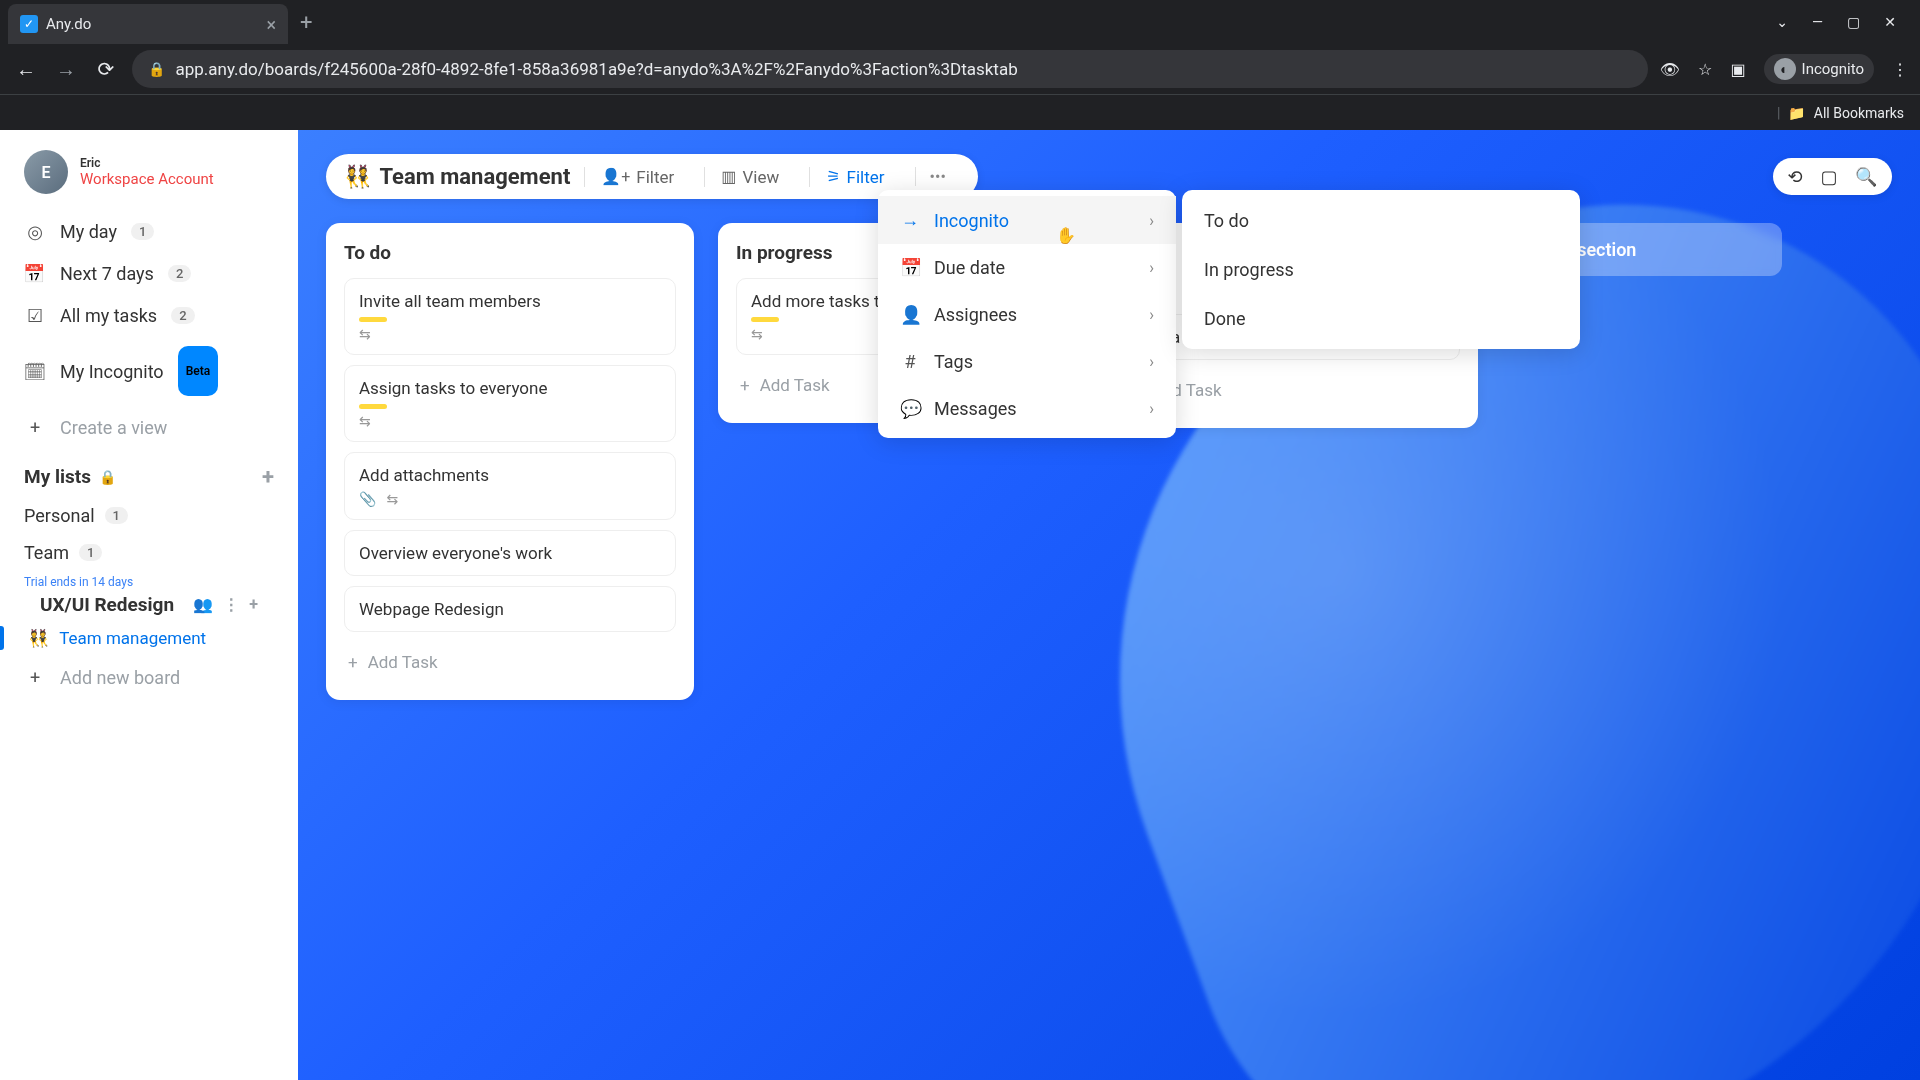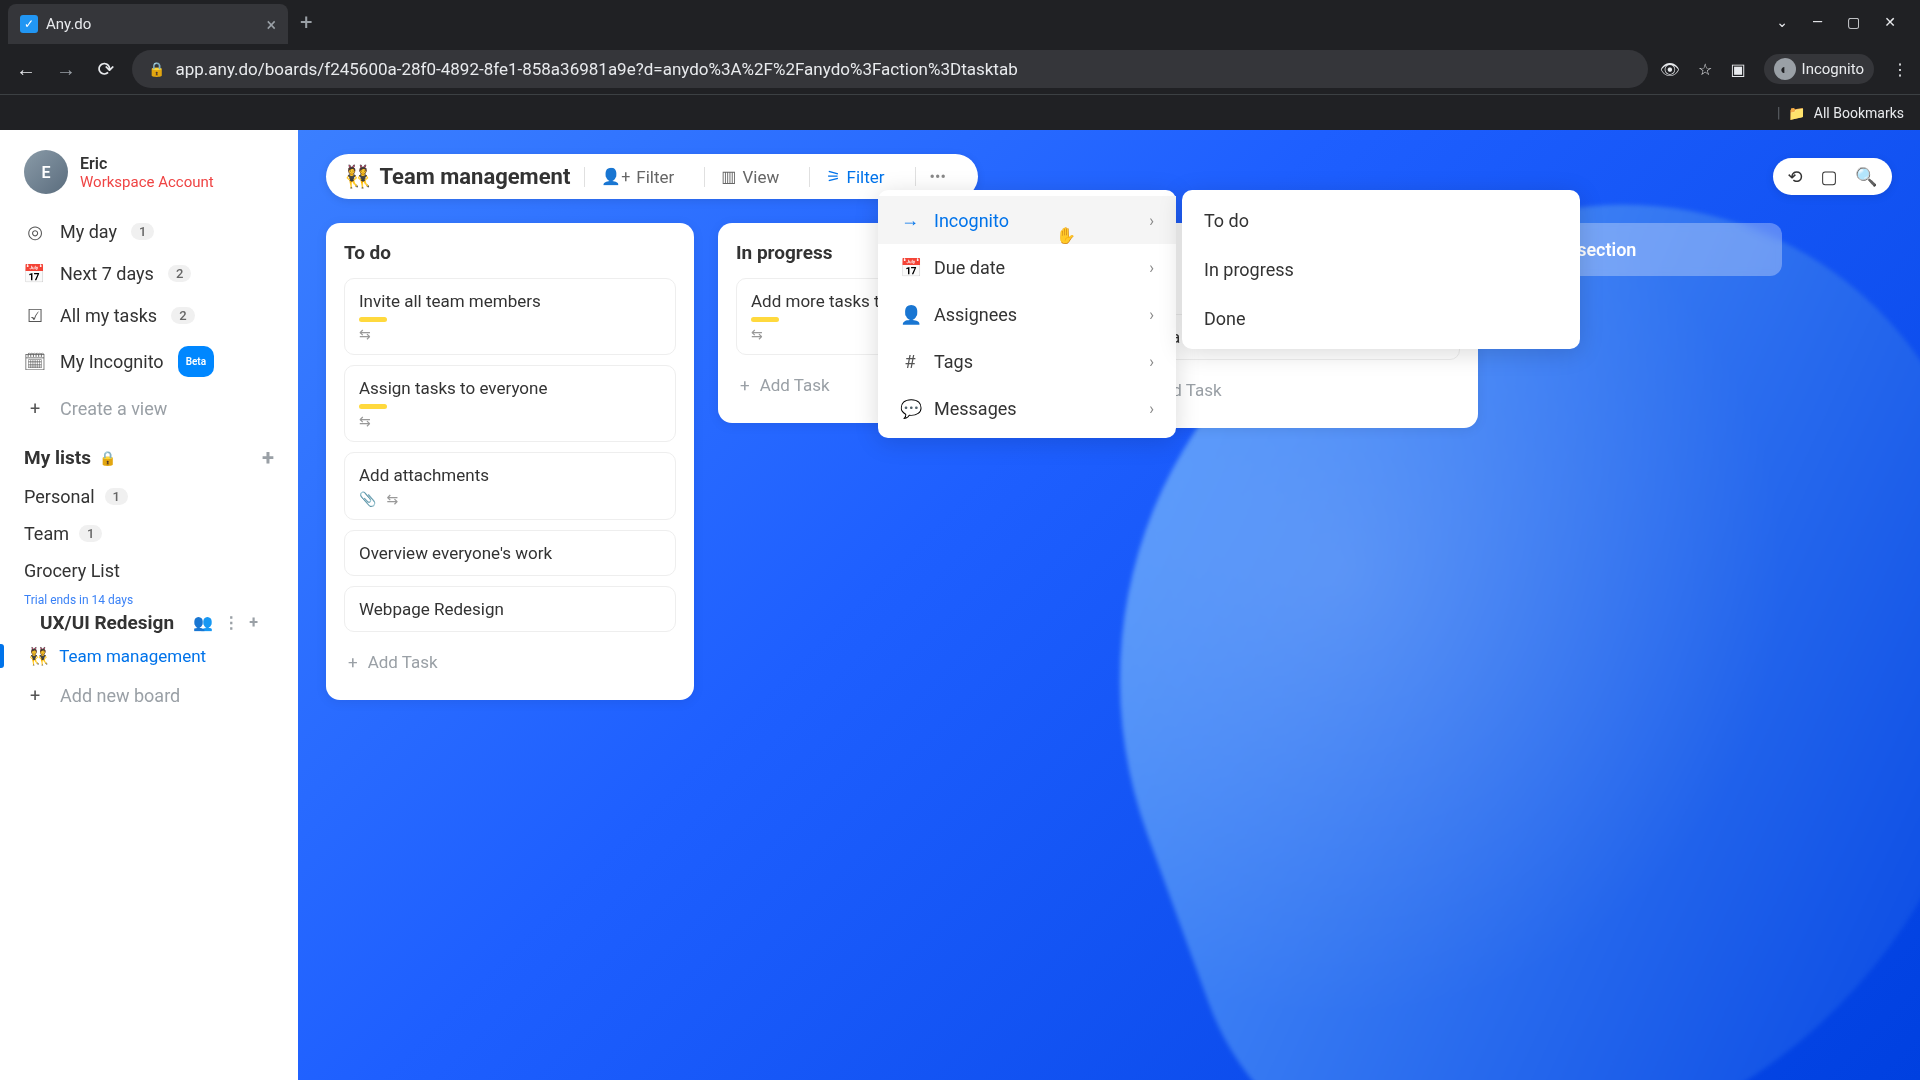--- a/index.html
+++ b/index.html
@@ -29,27 +29,27 @@
 .bookmarks-bar { display: flex; justify-content: flex-end; align-items: center; height: 36px; padding: 0 16px; color: #e8eaed; font-size: 14px; gap: 8px; border-top: 1px solid #3c4043;}
 .bookmarks-bar .folder-icon { color: #e8ab02; }
 
 
 .app { display: flex; height: calc(1080px - 130px); background: white; }
 
 
 .sidebar { width: 298px; background: white; padding: 20px 0; display:flex; flex-direction:column; }
 .user-block { display: flex; align-items: center; gap: 12px; padding: 0 24px 16px; }
 .avatar { width: 44px; height: 44px; border-radius: 50%; background: linear-gradient(135deg,#8a9ba8,#5a6c7d); display:flex; align-items:center; justify-content:center; color:white; font-weight:600;}
-.user-name { font-weight: 600; font-size: 16px; color: #333; }
+.user-name { font-weight: 600; font-size: 12px; color: #333; }
 .user-sub { font-size: 15px; color: #ef4444; }
 
 .nav-item { display: flex; align-items: center; gap: 14px; padding: 10px 24px; font-size: 18px; color: #333; cursor:pointer; position:relative;}
 .nav-icon { width: 22px; height: 22px; display:flex; align-items:center; justify-content:center; color:#555; flex-shrink:0;}
 .badge-num { background: #f0f0f0; color: #666; font-size: 13px; padding: 1px 8px; border-radius: 10px; font-weight:500;}
-.badge-beta { background: #0087ff; color: #ffffff; font-size: 10px; padding: 10px 8px; border-radius: 10px; font-weight:600;}
+.badge-beta { background: #0087ff; color: #000000; font-size: 12px; padding: 18px 8px; border-radius: 10px; font-weight:600;}
 
 .section-hdr { display: flex; align-items: center; padding: 16px 24px 8px; font-size: 19px; font-weight: 700; color: #333; gap:8px;}
 .section-hdr .add { margin-left: auto; color: #9aa0a6; font-size: 22px; cursor:pointer;}
 .section-hdr .lock { color:#bbb; font-size:14px;}
 
 .list-item { display: flex; align-items: center; gap: 10px; padding: 8px 24px; font-size: 18px; color: #333; cursor:pointer;}
 .trial-text { font-size: 12px; color: #3b82f6; padding: 4px 24px 0; }
 .workspace-item { display: flex; align-items: center; padding: 4px 40px; font-size: 19px; font-weight:700; color:#333; gap:8px;}
 .workspace-item .icons { margin-left:auto; display:flex; gap:10px; color:#9aa0a6; font-size:16px;}
 .board-item { display:flex; align-items:center; gap:10px; padding: 8px 24px 8px 28px; font-size:17px; cursor:pointer;}
@@ -182,23 +182,20 @@
       <span class="add">+</span>
     </div>
     <div class="list-item">
       <span>Personal</span>
       <span class="badge-num">1</span>
     </div>
     <div class="list-item">
       <span>Team</span>
       <span class="badge-num">1</span>
     </div>
-    <div class="list-item">
-      <span>Grocery List</span>
-    </div>
 
     <div class="trial-text">Trial ends in 14 days</div>
     <div class="workspace-item">
       <span>UX/UI Redesign</span>
       <div class="icons">
         <span>👥</span>
         <span>⋮</span>
         <span>+</span>
       </div>
     </div>

